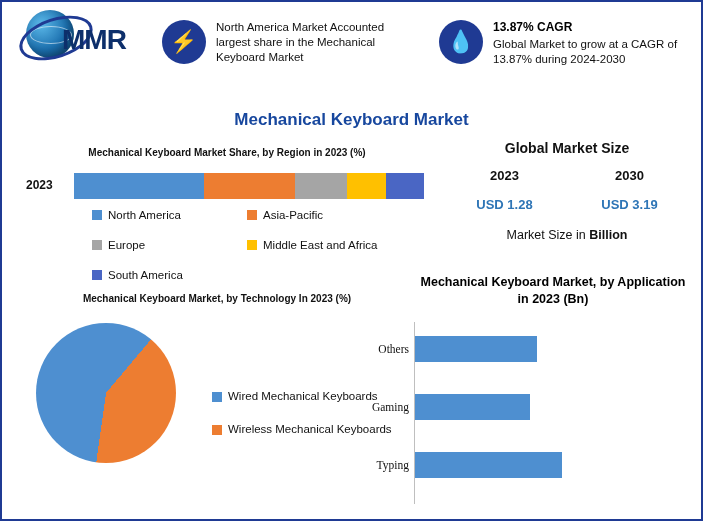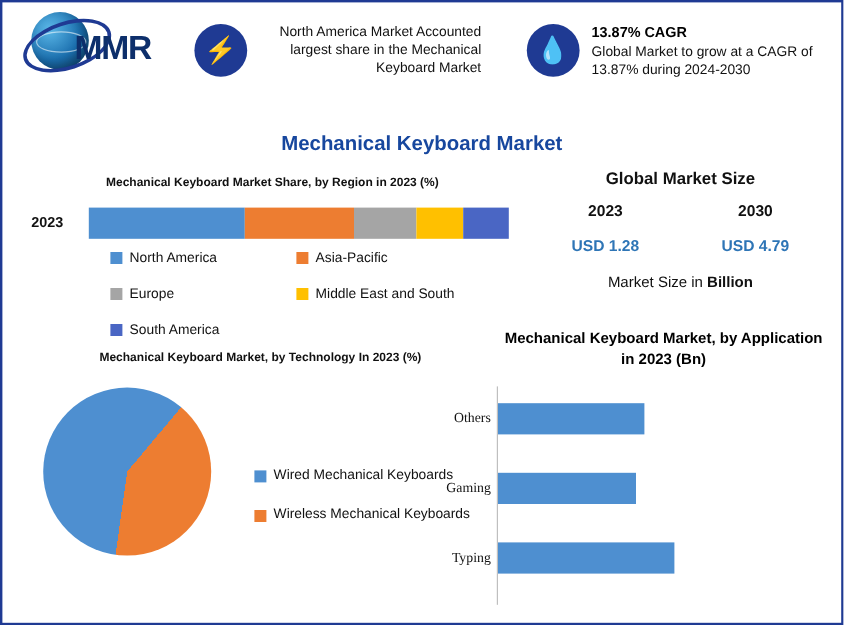--- a/index.html
+++ b/index.html
@@ -82,21 +82,21 @@
     font-size: 22px;
     flex: 0 0 auto;
   }
   .hcard .htext {
     margin-left: 10px;
     font-size: 11.5px;
     color: #111111;
     line-height: 15px;
   }
   #hcard1 { left: 160px; width: 250px; }
-  #hcard1 .htext { text-align: right; width: 185px; }
+  #hcard1 .htext { text-align: left; width: 185px; }
   #hcard2 { left: 437px; width: 255px; }
   #hcard2 .htext { width: 195px; }
   .cagr-title {
     font-weight: bold;
     font-size: 12px;
     color: #000000;
     margin-bottom: 2px;
   }
 
   
@@ -318,38 +318,38 @@
       <div class="legend-item">
         <span class="legend-swatch" style="background:#ed7d31;"></span>
         <span>Asia-Pacific</span>
       </div>
       <div class="legend-item">
         <span class="legend-swatch" style="background:#a5a5a5;"></span>
         <span>Europe</span>
       </div>
       <div class="legend-item">
         <span class="legend-swatch" style="background:#ffc000;"></span>
-        <span>Middle East and South</span>
+        <span>Middle East and Africa</span>
       </div>
       <div class="legend-item">
         <span class="legend-swatch" style="background:#4a66c4;"></span>
         <span>South America</span>
       </div>
     </div>
   </div>
 
   <div class="gms">
     <div class="gms-title">Global Market Size</div>
     <div class="gms-years">
       <span>2023</span>
       <span>2030</span>
     </div>
     <div class="gms-values">
       <span>USD 1.28</span>
-      <span>USD 4.79</span>
+      <span>USD 3.19</span>
     </div>
     <div class="gms-unit">
       <span>Market Size in </span><b>Billion</b>
     </div>
   </div>
 
   <div class="pie-block">
     <div class="block-title">Mechanical Keyboard Market, by Technology In 2023 (%)</div>
     <div class="pie-wrap">
       <div class="pie"></div>

